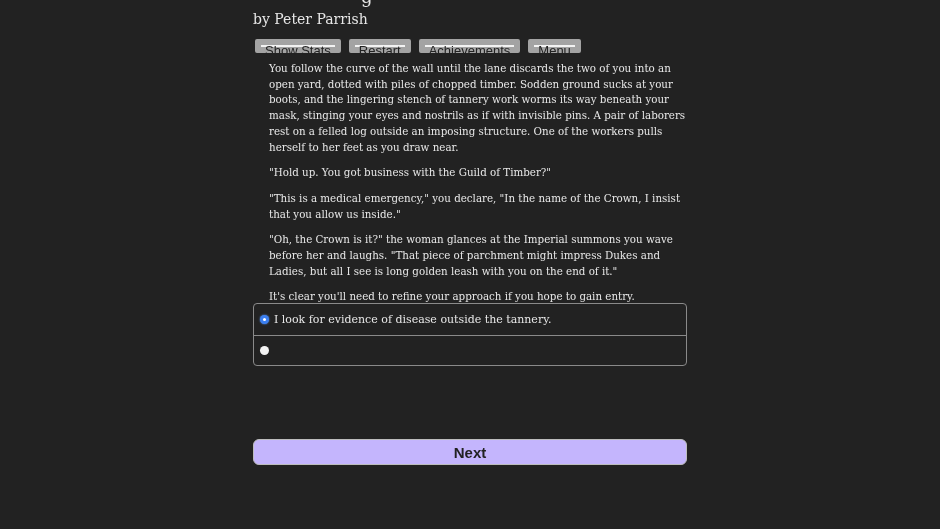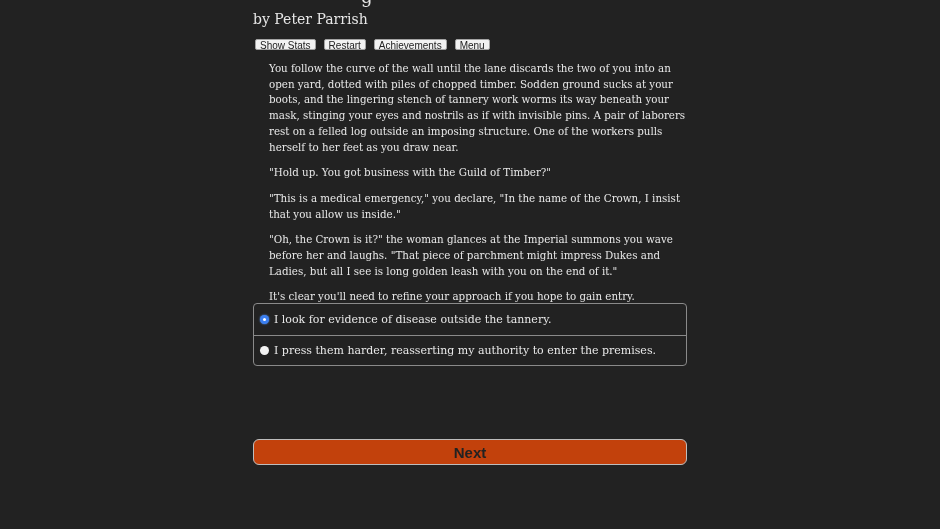--- a/index.html
+++ b/index.html
@@ -38,24 +38,24 @@
     }
     .buttons {
       position: absolute;
       top: 39px;
       left: 2px;
       display: flex;
       gap: 8px;
     }
     .small-btn {
       font-family: "Liberation Sans", sans-serif;
-      font-size: 10px;
+      font-size: 13px;
       background: #f2f2f2;
       color: #222;
-      border: 1px solid #a3a3a3;
+      border: 6px solid #a3a3a3;
       border-radius: 2px;
       padding: 1px 4px;
       height: 11px;
       line-height: 9px;
       cursor: pointer;
       box-sizing: border-box;
       white-space: nowrap;
     }
     .text {
       position: absolute;
@@ -114,21 +114,21 @@
       height: 3px;
       border-radius: 50%;
       background: #ffffff;
     }
     .next-btn {
       position: absolute;
       top: 439px;
       left: 0;
       width: 434px;
       height: 26px;
-      background: #c2410c;
+      background: #c4b5fd;
       border: 1px solid #bdbdbd;
       border-radius: 6px;
       font-family: "Liberation Sans", sans-serif;
       font-weight: bold;
       font-size: 15px;
       color: #222;
       cursor: pointer;
       box-sizing: border-box;
       padding: 0;
     }
@@ -155,18 +155,17 @@
     <p>It's clear you'll need to refine your approach if you hope to gain entry.</p>
   </div>
 
   <div class="choices">
     <div class="choice">
       <span class="radio checked"></span>
       <span>I look for evidence of disease outside the tannery.</span>
     </div>
     <div class="choice">
       <span class="radio"></span>
-      <span>I press them harder, reasserting my authority to enter the premises.</span>
     </div>
   </div>
 
   <button class="next-btn">Next</button>
 </div>
 
 </body></html>

